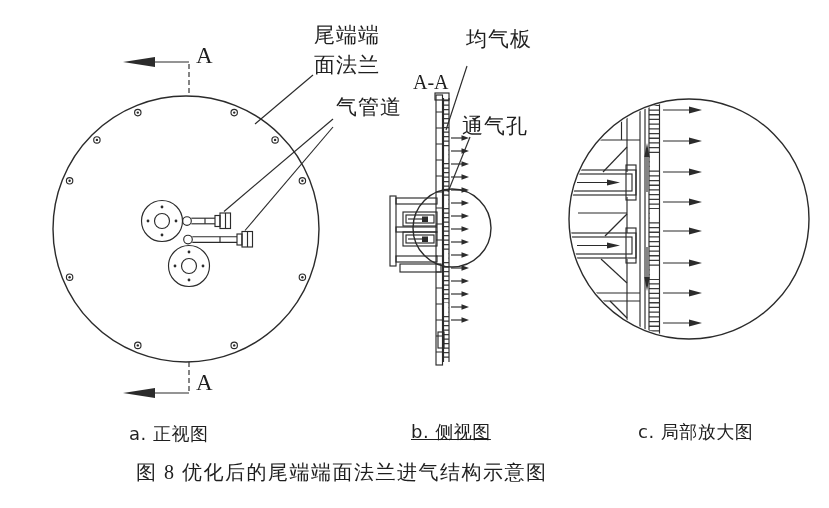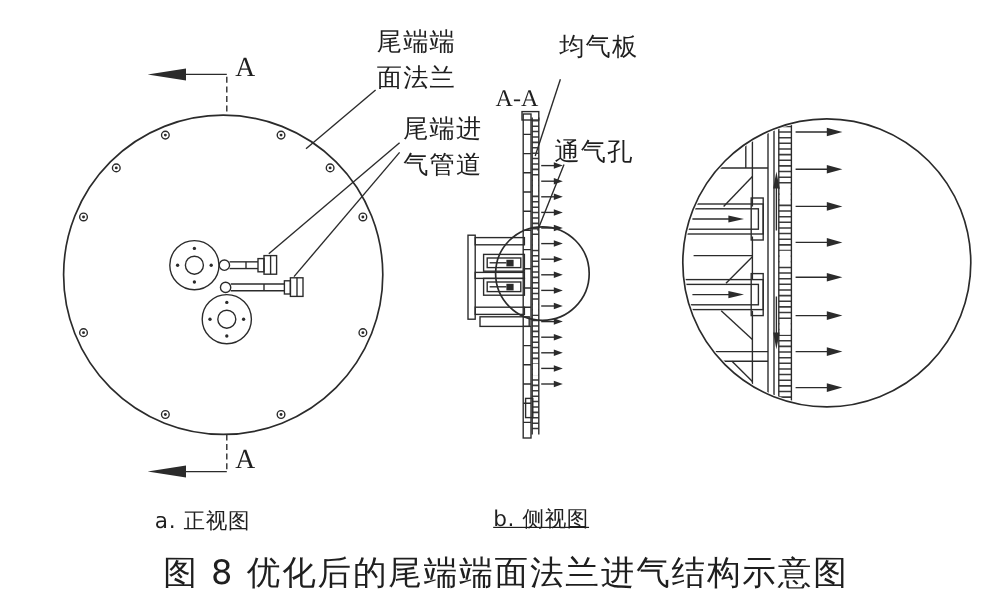--- a/index.html
+++ b/index.html
@@ -11,21 +11,21 @@
   .fl{fill:#2b2b2b;stroke:none;}
   .dash{stroke:#2b2b2b;stroke-width:1.15;stroke-dasharray:5 3;fill:none;}
   .hatchC{stroke:#3a3a3a;stroke-width:10.5;stroke-dasharray:1.3 3.4;fill:none;}
   .hatchB{stroke:#3a3a3a;stroke-width:5.5;stroke-dasharray:1.3 3.2;fill:none;}
   .gap{fill:#ffffff;stroke:none;}
   .lbl{position:absolute;white-space:nowrap;}
   .cjk{font-size:21px;line-height:30px;letter-spacing:1px;}
   .serifA{font-family:"Liberation Serif",serif;font-size:23px;line-height:24px;}
   .serifAA{font-family:"Liberation Serif",serif;font-size:20px;line-height:22px;}
   .cap{font-size:18px;letter-spacing:0.5px;}
-  .figcap{font-size:28px;letter-spacing:1.5px;}
+  .figcap{font-size:20px;letter-spacing:1.5px;font-family:Liberation Serif, serif;}
 </style>
 </head>
 <body>
 
 <div class="stage">
 
 <svg width="829" height="508" viewBox="0 0 829 508">
   <defs>
     <g id="arrS">
       <line x1="0" y1="0" x2="11" y2="0" class="ln"></line>
@@ -227,28 +227,28 @@
 <div class="lbl serifA" style="left:196px;top:371px;">A</div>
 
 <div class="lbl serifAA" style="left:413px;top:71px;">A-A</div>
 
 <div class="lbl cjk" style="left:314px;top:20px;">
   <span style="display:block;">尾端端</span>
   <span style="display:block;">面法兰</span>
 </div>
 
 <div class="lbl cjk" style="left:336px;top:92px;">
-  <span style="display:block;">尾端进</span>
   <span style="display:block;">气管道</span>
 </div>
 
 <div class="lbl cjk" style="left:456px;top:24px;margin-left:10px;">均气板</div>
 
 <div class="lbl cap" style="left:129px;top:422px;">a. 正视图</div>
 
 <div class="lbl cjk" style="left:462px;top:111px;">通气孔</div>
 
 <div class="lbl cap" style="left:411px;top:420px;text-decoration:underline;">b. 侧视图</div>
 
+<div class="lbl cap" style="left:638px;top:420px;">c. 局部放大图</div>
 
 <div class="lbl figcap" style="left:136px;top:459px;">图 8 优化后的尾端端面法兰进气结构示意图</div>
 
 </div>
 
 </body></html>

